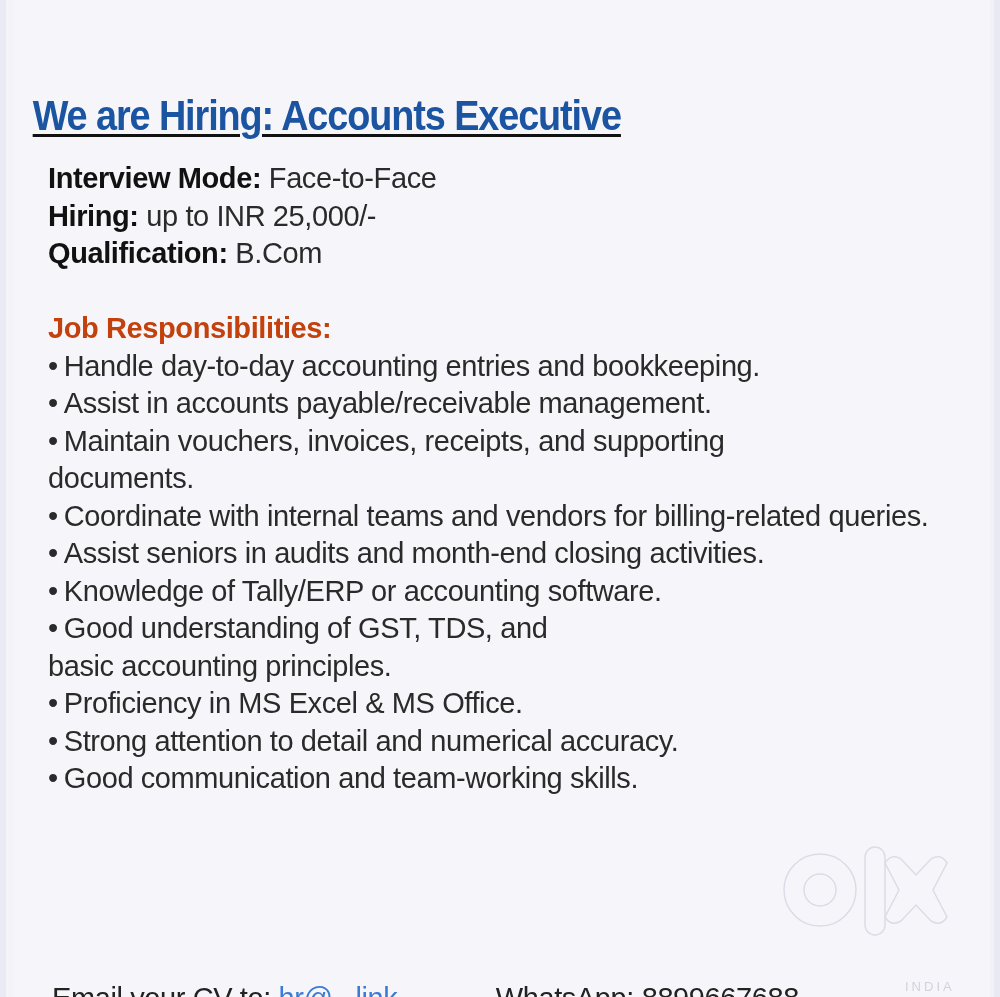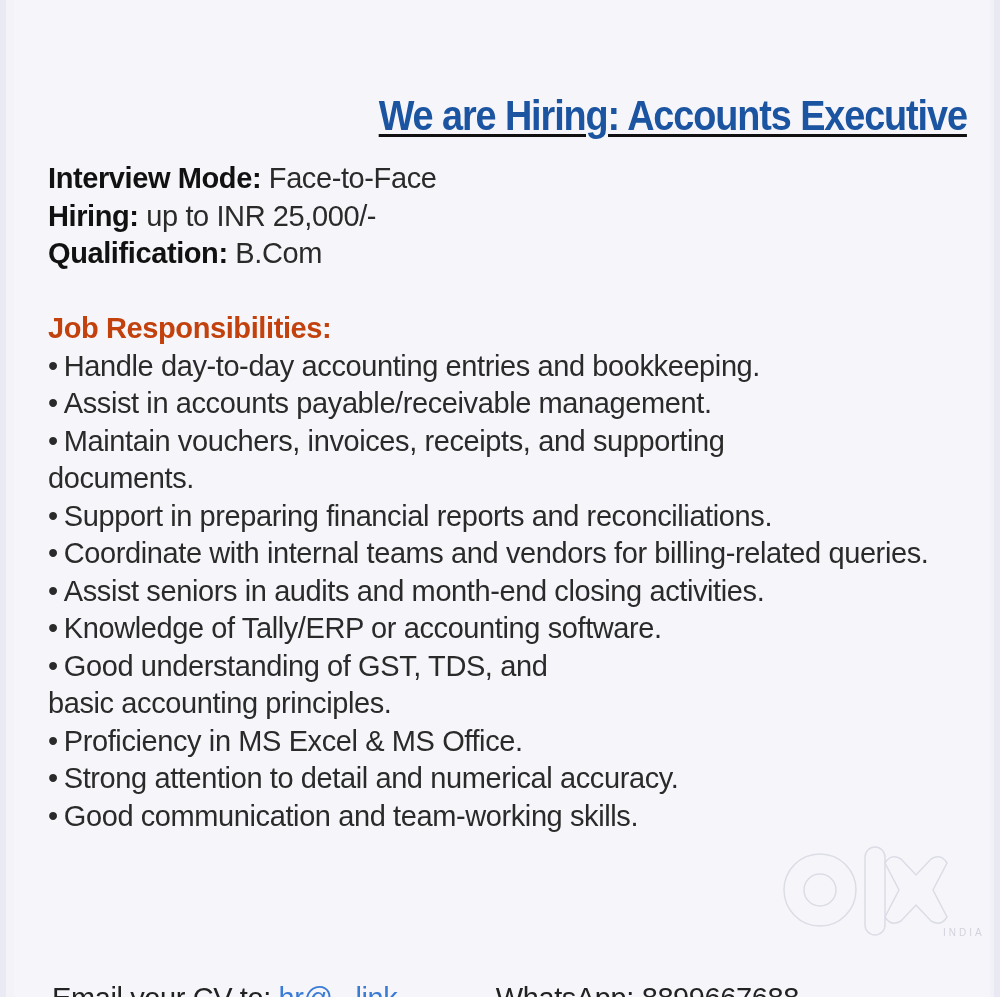--- a/index.html
+++ b/index.html
@@ -28,21 +28,21 @@
     }
     .edge-right-2 {
       position: absolute; right: 6px; top: 0; width: 4px; height: 997px;
       background: #f1f1f7;
     }
     .title {
       position: absolute;
       top: 90px;
       left: 0;
       width: 1000px;
-      text-align: right;
+      text-align: left;
       font-size: 42px;
       font-weight: bold;
       color: #1b54a0;
       letter-spacing: -1.2px;
       line-height: 52px;
     }
     .title span {
       text-decoration: underline;
       text-decoration-color: #111;
       text-decoration-thickness: 3px;
@@ -82,25 +82,24 @@
     .watermark {
       position: absolute;
       left: 783px;
       top: 845px;
       width: 180px;
       height: 95px;
     }
     .watermark-text {
       position: absolute;
       left: 905px;
-      top: 927px;
-      font-size: 10px;
+      top: 979px;
+      font-size: 13px;
       letter-spacing: 3px;
       color: #d2d2dc;
-      margin-left: 38px;
     }
   </style>
 </head>
 <body>
 
 <div class="edge-left"></div>
 <div class="edge-left-2"></div>
 <div class="edge-right"></div>
 <div class="edge-right-2"></div>
 
@@ -119,21 +118,20 @@
     <span class="label">Qualification:</span><span> B.Com</span>
   </div>
 
   <div class="spacer"></div>
 
   <div class="section-head">Job Responsibilities:</div>
 
   <div class="bullet"><span class="bullet-dot">•</span><span>Handle day-to-day accounting entries and bookkeeping.</span></div>
   <div class="bullet"><span class="bullet-dot">•</span><span>Assist in accounts payable/receivable management.</span></div>
   <div class="bullet" style="width:780px"><span class="bullet-dot">•</span><span>Maintain vouchers, invoices, receipts, and supporting documents.</span></div>
-  <div class="bullet"><span class="bullet-dot">•</span><span>Support in preparing financial reports and reconciliations.</span></div>
   <div class="bullet" style="width:890px"><span class="bullet-dot">•</span><span>Coordinate with internal teams and vendors for billing-related queries.</span></div>
   <div class="bullet"><span class="bullet-dot">•</span><span>Assist seniors in audits and month-end closing activities.</span></div>
   <div class="bullet"><span class="bullet-dot">•</span><span>Knowledge of Tally/ERP or accounting software.</span></div>
   <div class="bullet" style="width:560px"><span class="bullet-dot">•</span><span>Good understanding of GST, TDS, and basic accounting principles.</span></div>
   <div class="bullet"><span class="bullet-dot">•</span><span>Proficiency in MS Excel &amp; MS Office.</span></div>
   <div class="bullet"><span class="bullet-dot">•</span><span>Strong attention to detail and numerical accuracy.</span></div>
   <div class="bullet"><span class="bullet-dot">•</span><span>Good communication and team-working skills.</span></div>
 </div>
 
 <div class="footer-line">

